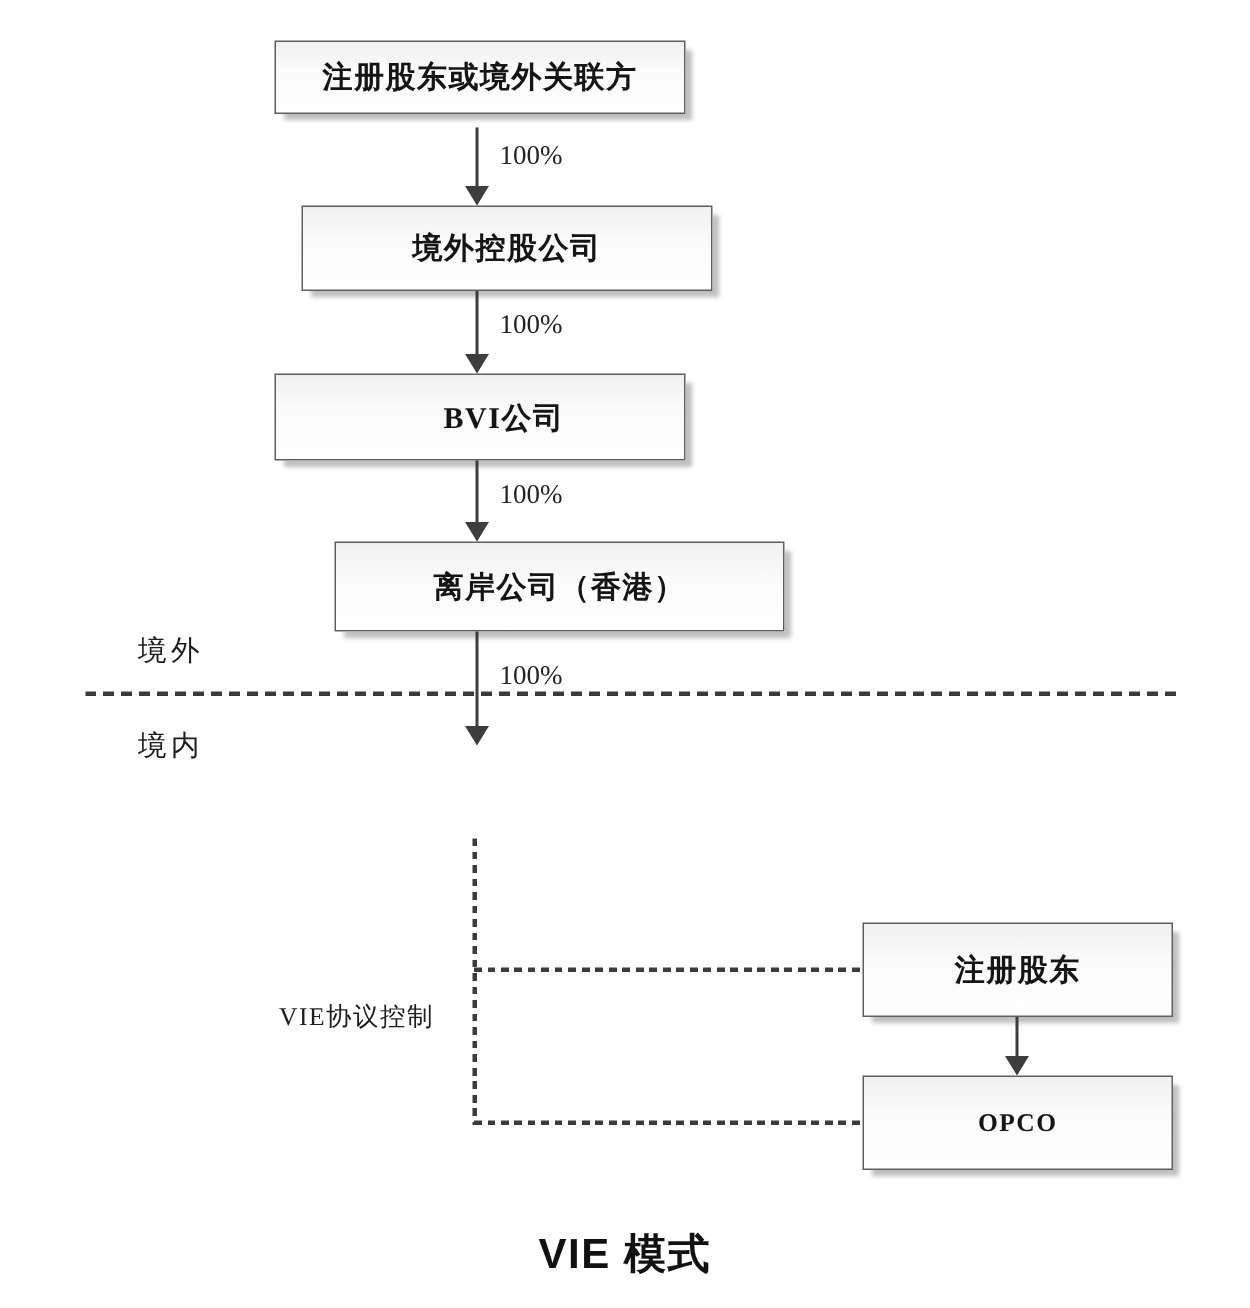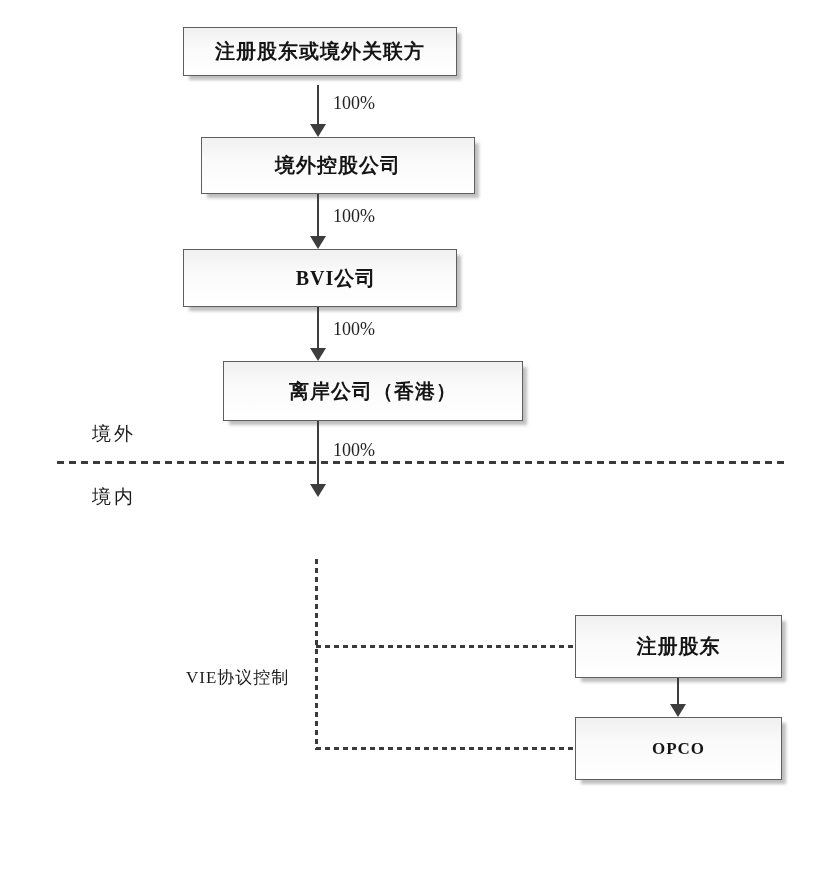--- a/index.html
+++ b/index.html
@@ -172,14 +172,15 @@
 
   <div class="arrow-v" style="left:670px; top:678px; height:39px;">
     <div class="shaft"></div>
     <div class="head"></div>
   </div>
 
   <div class="box" style="left:575px; top:717px; width:207px; height:63px; font-size:17px;">
     <span>OPCO</span>
   </div>
 
+  <div class="diagram-title">VIE 模式</div>
 
 </div>
 
 </body></html>

